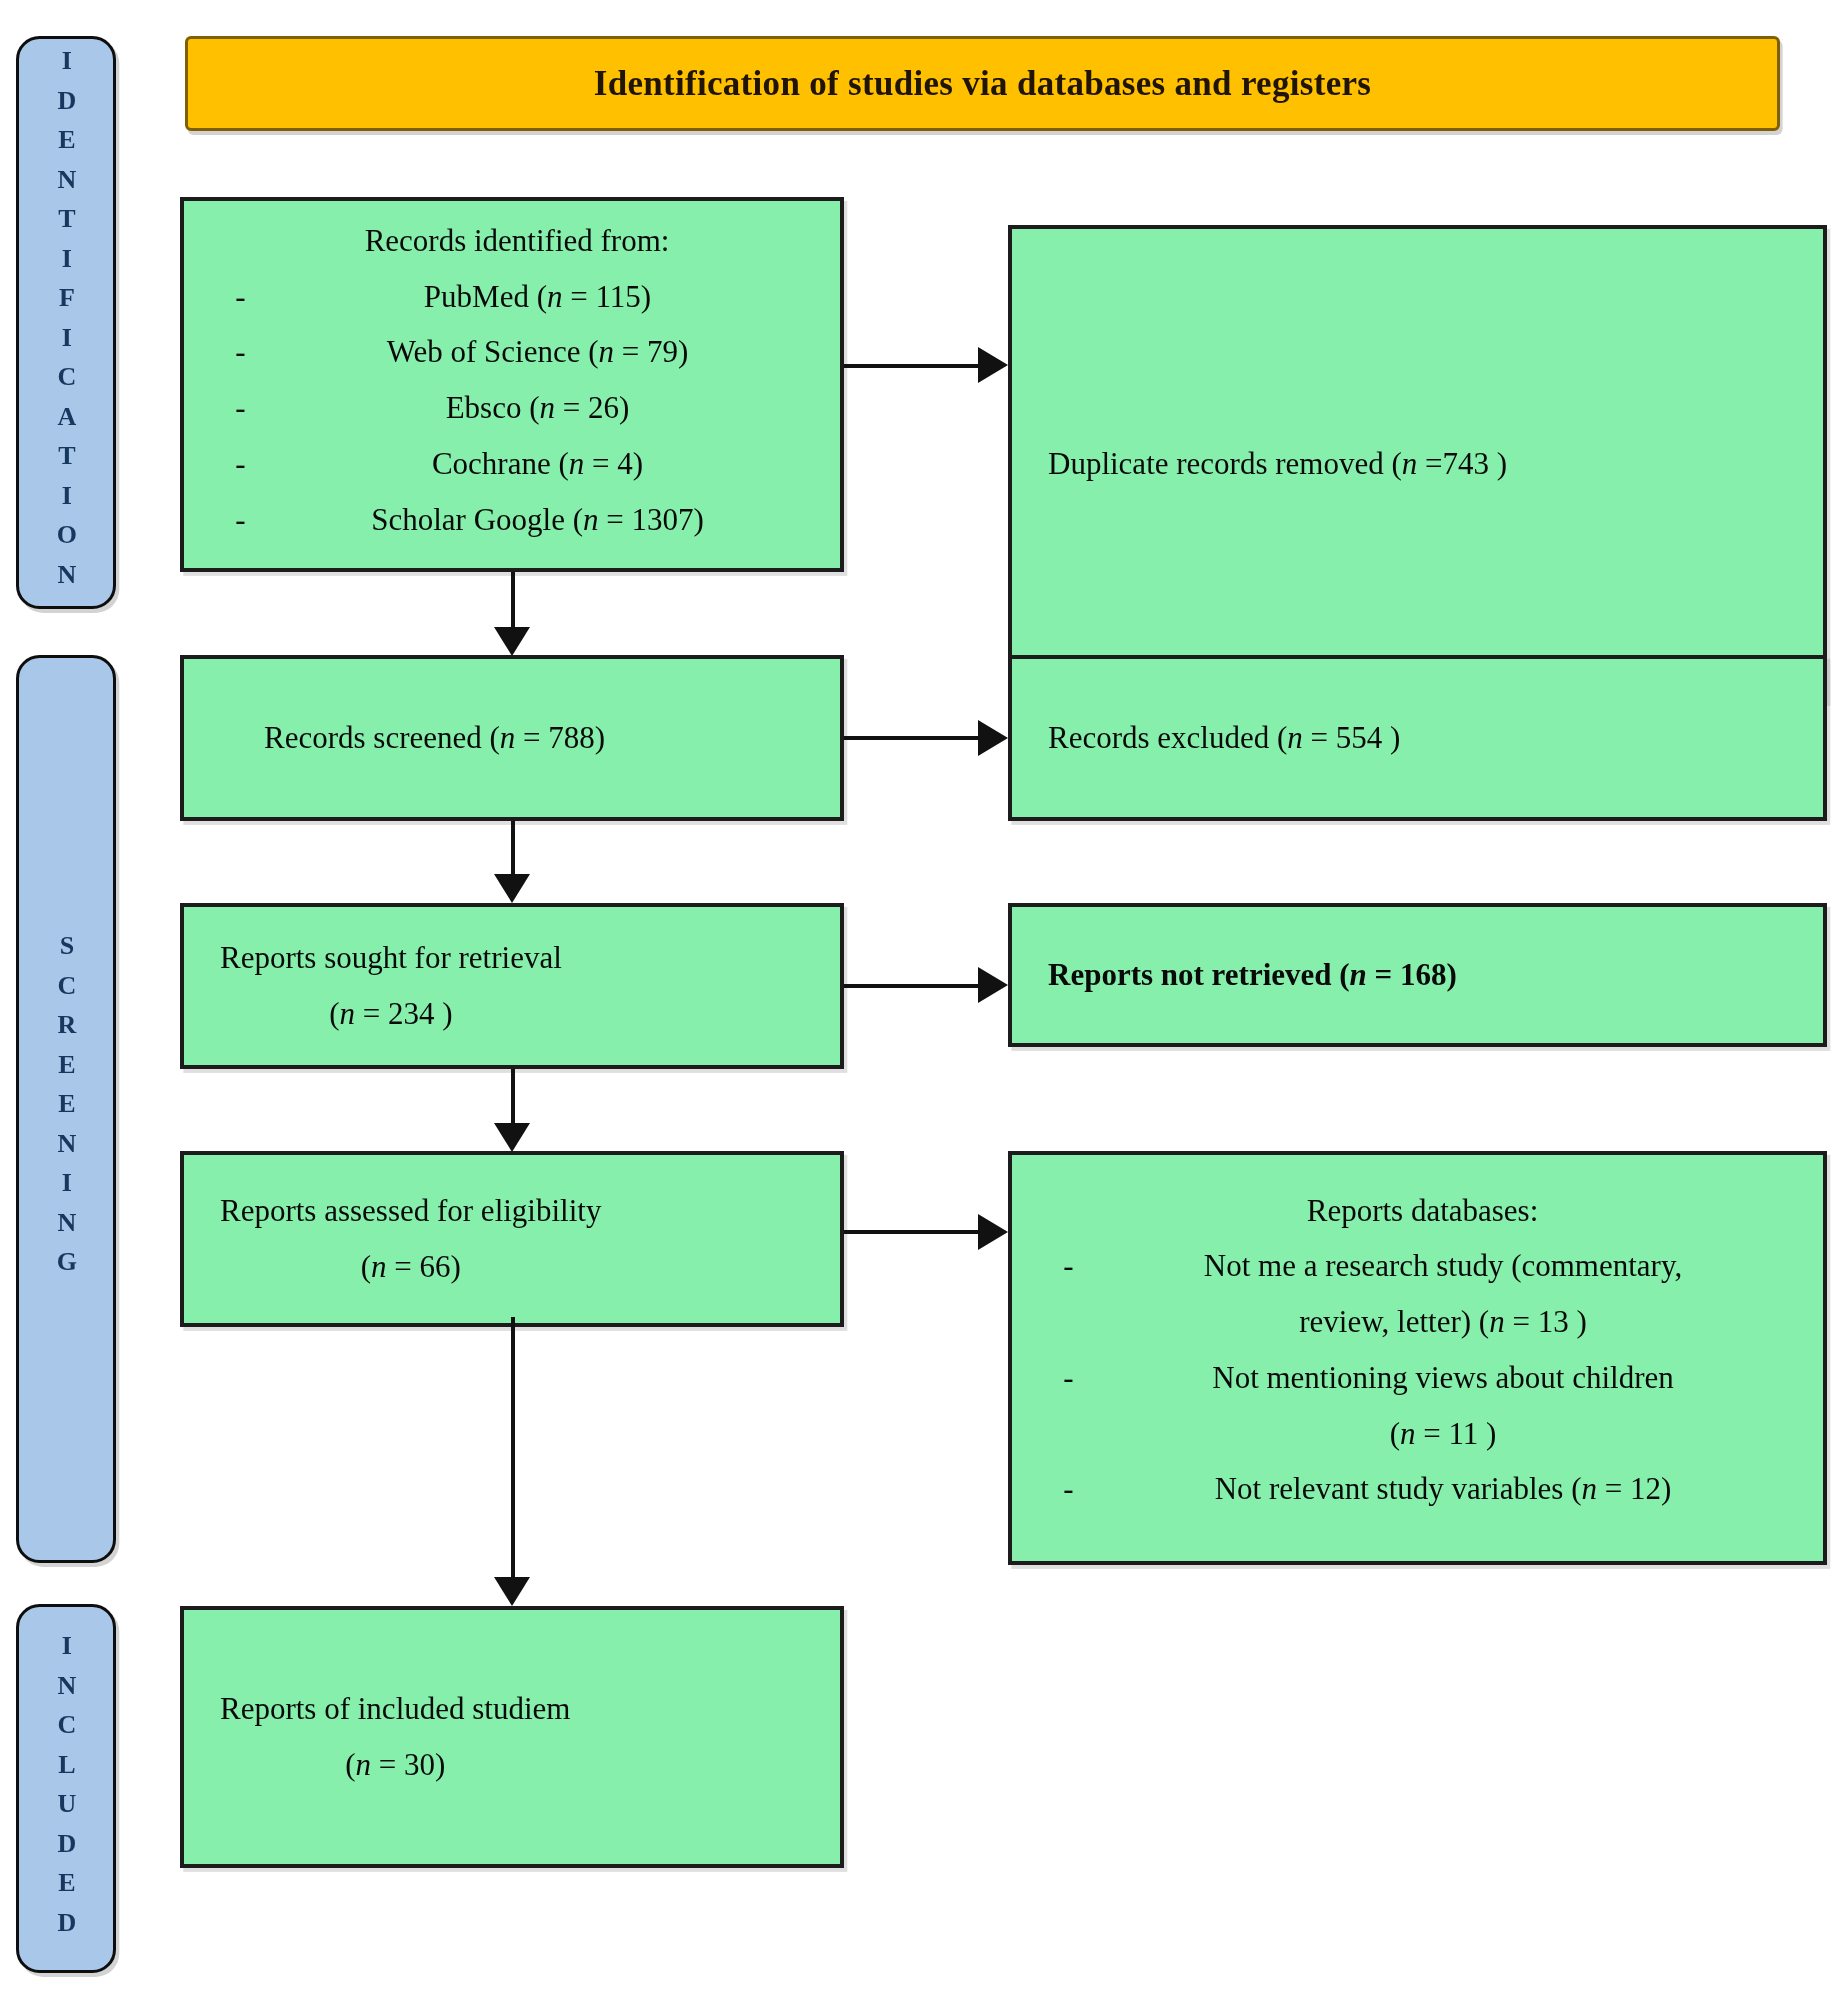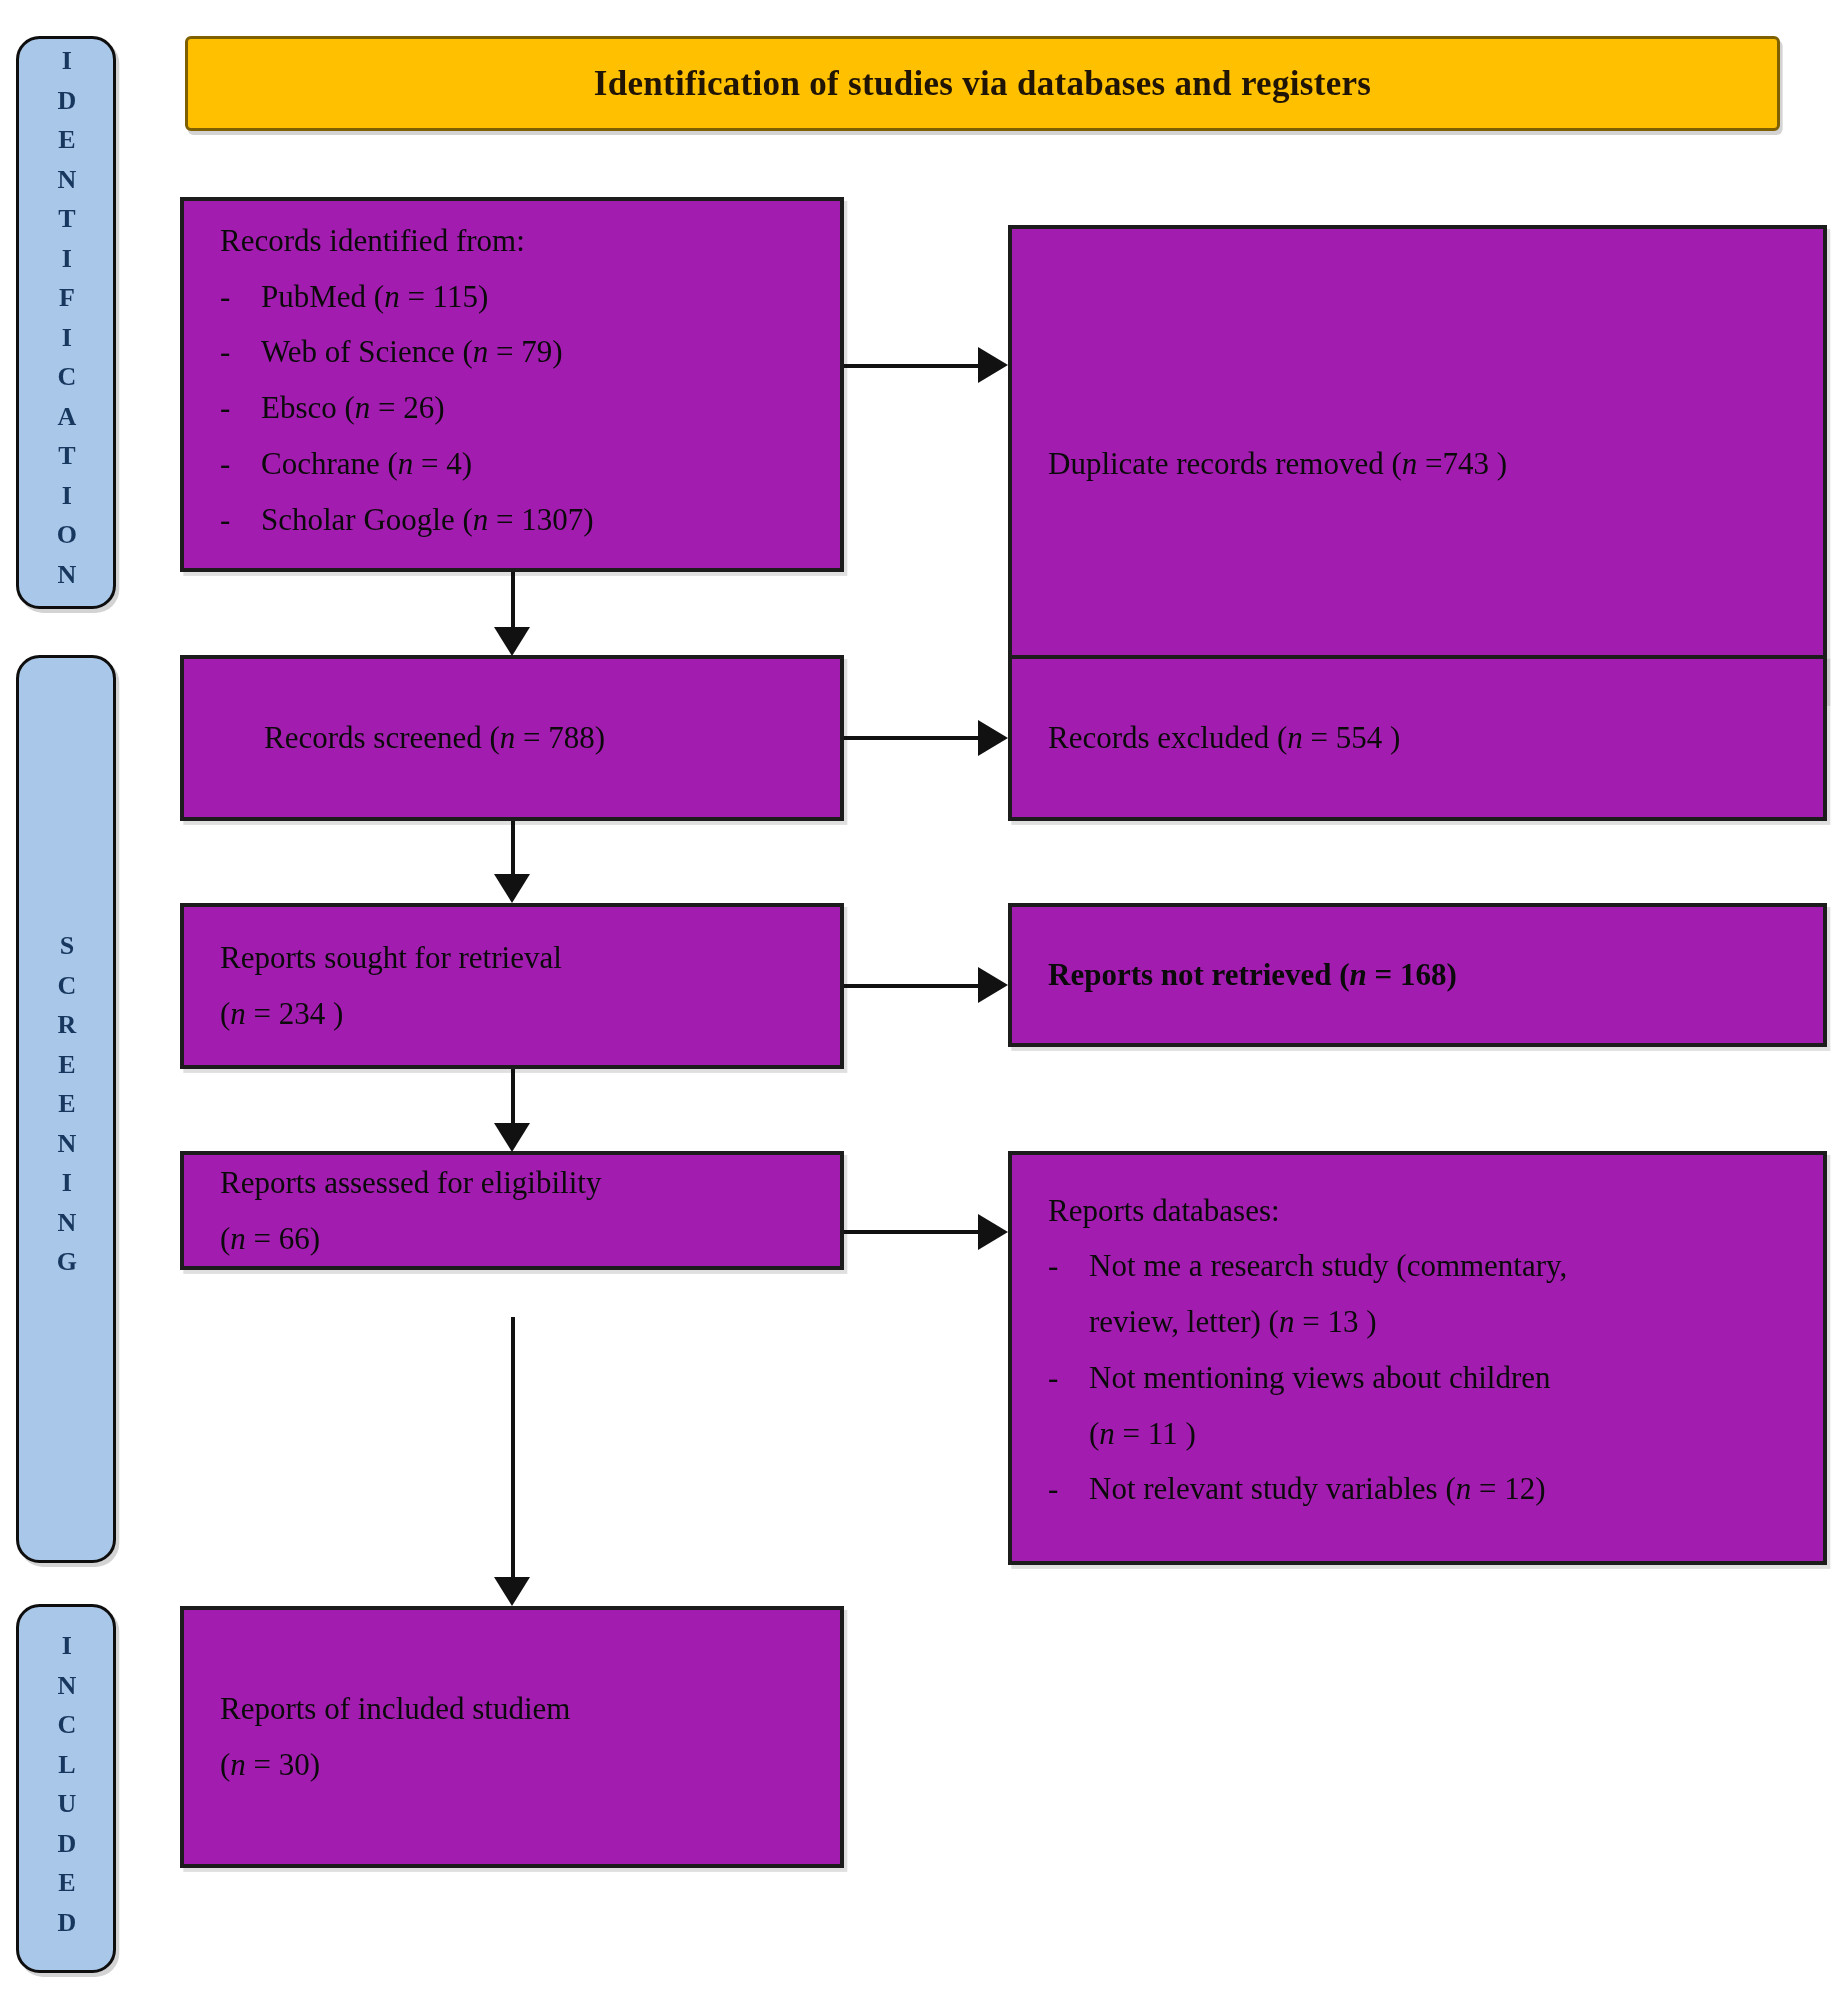--- a/index.html
+++ b/index.html
@@ -57,34 +57,35 @@
   #banner .btext {
     font-size: 35px;
     font-weight: bold;
     color: #201505;
     letter-spacing: 0.3px;
   }
 
   
   .flowbox {
     position: absolute;
-    background: #a21caf;
+    background: #86efac;
     border: 4.6px solid #1c1c1c;
     box-sizing: border-box;
     box-shadow: 3.3px 3.9px 0 rgba(140,140,140,0.28);
     font-size: 31px;
     line-height: 1.8;
+    text-align: center;
   }
   .leftcol  { left: 180px;  width: 664px; }
   .rightcol { left: 1008px; width: 819px; }
 
   #box-identified       { top: 197px;  height: 375px; }
   #box-screened         { top: 655px; height: 166px; padding-left: 44px; }
   #box-sought           { top: 903px; height: 166px; }
-  #box-assessed         { top: 1151px; height: 119px; }
+  #box-assessed         { top: 1151px; height: 176px; }
   #box-included         { top: 1558px; height: 262px; margin-top: 48px; }
 
   #box-duplicates       { top: 209px;  height: 477px; margin-top: 16px; }
   #box-records-excluded { top: 655px; height: 166px; }
   #box-not-retrieved    { top: 903px; height: 144px; font-weight: bold; }
   #box-reports-excluded { top: 1151px; height: 414px; }
 
   .box-center {
     width: 100%; height: 100%;
     display: flex;

